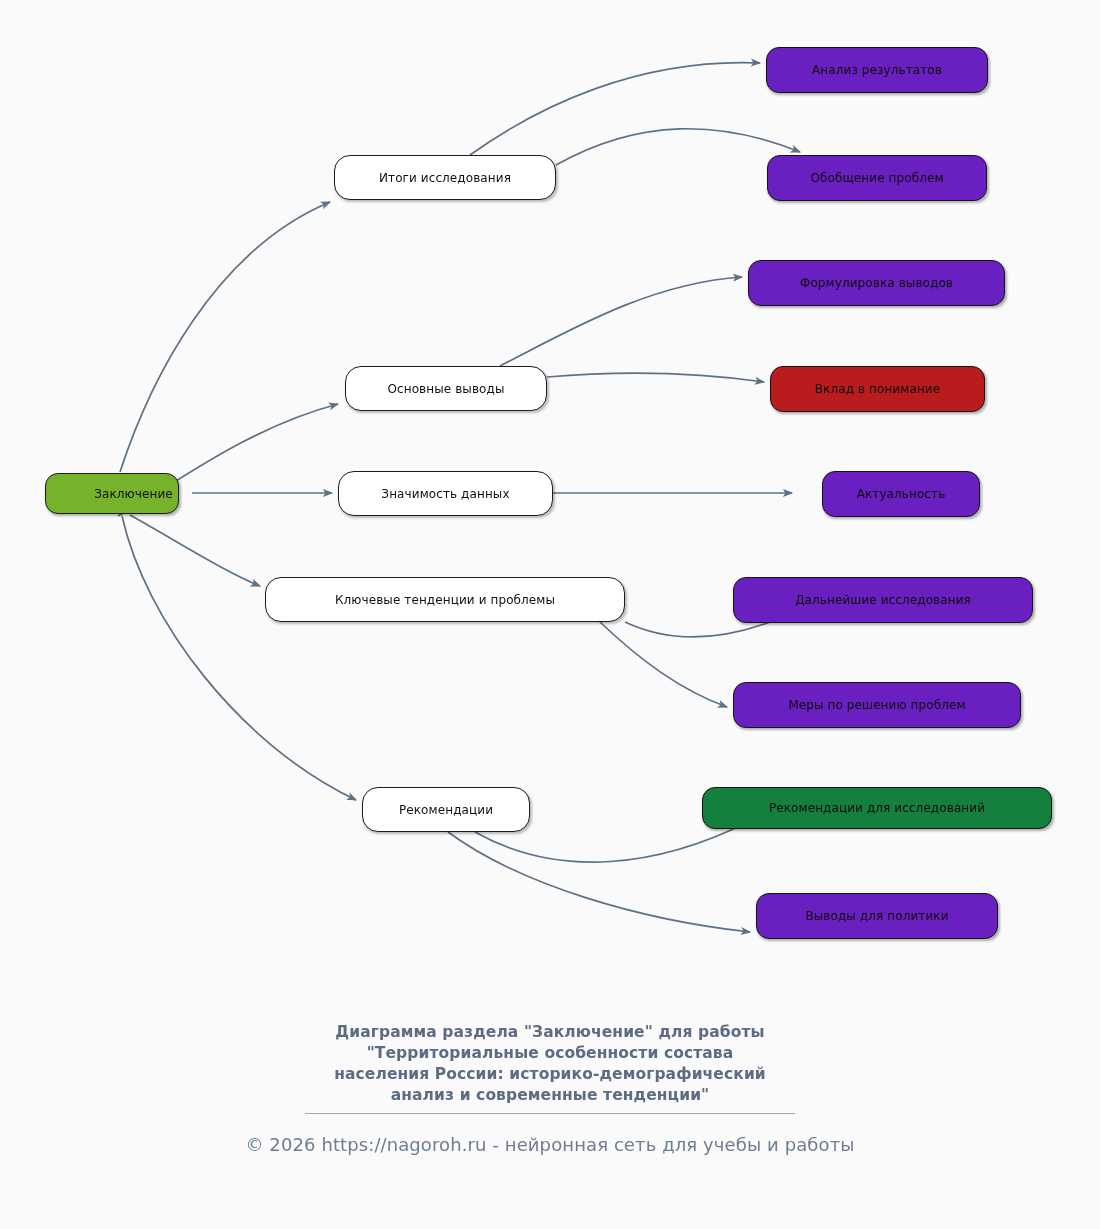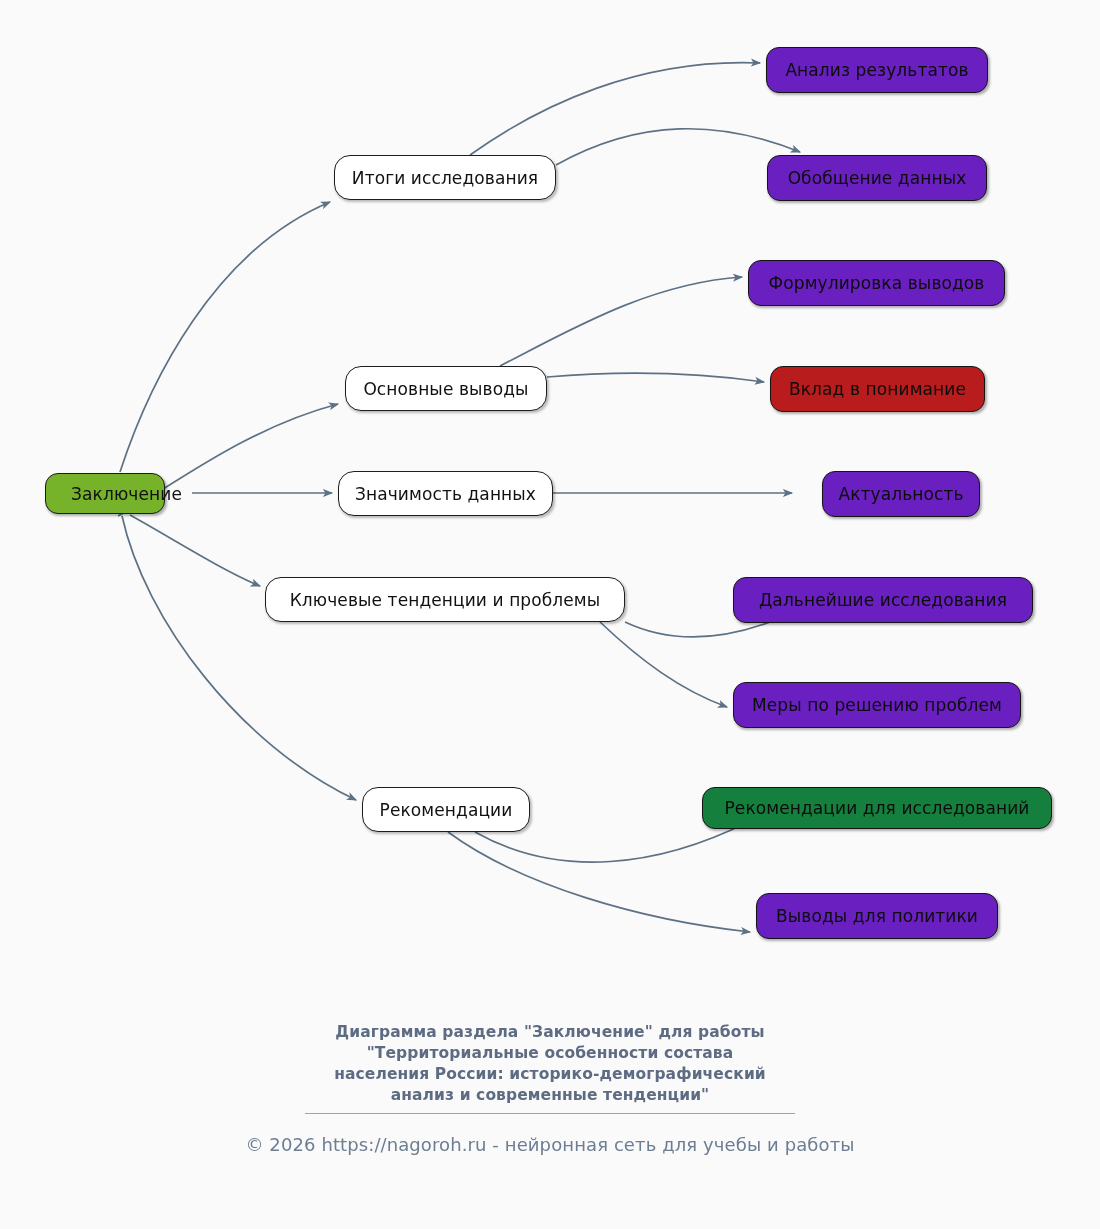--- a/index.html
+++ b/index.html
@@ -22,21 +22,21 @@
     height: 1229px;
   }
   .node {
     position: absolute;
     box-sizing: border-box;
     display: flex;
     align-items: center;
     justify-content: center;
     border-radius: 13px;
     white-space: nowrap;
-    font-size: 17px;
+    font-size: 12px;
     letter-spacing: 0.1px;
     z-index: 5;
   }
   .node-root {
     background: #76b32b;
     border: 1.6px solid #1b1b1b;
     color: #111111;
     box-shadow: 1.5px 2px 2.5px rgba(0,0,0,0.30);
   }
   .node-branch {
@@ -105,21 +105,21 @@
         <path d="M 547 377 C 630 370 700 373 764 382" marker-end="url(#arrow)" stroke="#5d7184"></path>
         <path d="M 553 493 L 792 493" marker-end="url(#arrow)" stroke="#5d7184"></path>
         <path d="M 625 622 C 680 648 740 636 790 614" marker-end="url(#arrow)" stroke="#5d7184"></path>
         <path d="M 600 622 C 640 660 680 690 727 707" marker-end="url(#arrow)" stroke="#5d7184"></path>
         <path d="M 475 832 C 560 880 660 866 748 822" marker-end="url(#arrow)" stroke="#5d7184"></path>
         <path d="M 448 832 C 520 885 640 920 750 932" marker-end="url(#arrow)" stroke="#5d7184"></path>
       </g>
   </svg>
 
   <div id="nodes-group">
-      <div class="node node-root" style="left: 45px; top: 473px; width: 120px; height: 41px; background: rgb(118, 179, 43); padding-left: 43px;">
+      <div class="node node-root" style="left: 45px; top: 473px; width: 134px; height: 41px; background: rgb(118, 179, 43); padding-left: 43px;">
         <span>Заключение</span>
       </div>
       <div class="node node-branch" style="left: 334px; top: 155px; width: 222px; height: 45px; background: rgb(255, 255, 255);">
         <span>Итоги исследования</span>
       </div>
       <div class="node node-branch" style="left: 345px; top: 366px; width: 202px; height: 45px; background: rgb(255, 255, 255); text-align: right;">
         <span>Основные выводы</span>
       </div>
       <div class="node node-branch" style="left: 338px; top: 471px; width: 215px; height: 45px; background: rgb(255, 255, 255);">
         <span>Значимость данных</span>
@@ -127,21 +127,21 @@
       <div class="node node-branch" style="left: 265px; top: 577px; width: 360px; height: 45px; background: rgb(255, 255, 255);">
         <span>Ключевые тенденции и проблемы</span>
       </div>
       <div class="node node-branch" style="left: 362px; top: 787px; width: 168px; height: 45px; background: rgb(255, 255, 255);">
         <span>Рекомендации</span>
       </div>
       <div class="node node-leaf" style="left: 766px; top: 47px; width: 222px; height: 46px; background: rgb(106, 31, 192);">
         <span>Анализ результатов</span>
       </div>
       <div class="node node-leaf" style="left: 767px; top: 155px; width: 220px; height: 46px; background: rgb(106, 31, 192);">
-        <span>Обобщение данных</span>
+        <span>Обобщение проблем</span>
       </div>
       <div class="node node-leaf" style="left: 748px; top: 260px; width: 257px; height: 46px; background: rgb(106, 31, 192); text-align: right;">
         <span>Формулировка выводов</span>
       </div>
       <div class="node node-leaf" style="left: 770px; top: 366px; width: 215px; height: 46px; background: #b91c1c;">
         <span>Вклад в понимание</span>
       </div>
       <div class="node node-leaf" style="left: 822px; top: 471px; width: 158px; height: 46px; background: rgb(106, 31, 192);">
         <span>Актуальность</span>
       </div>

